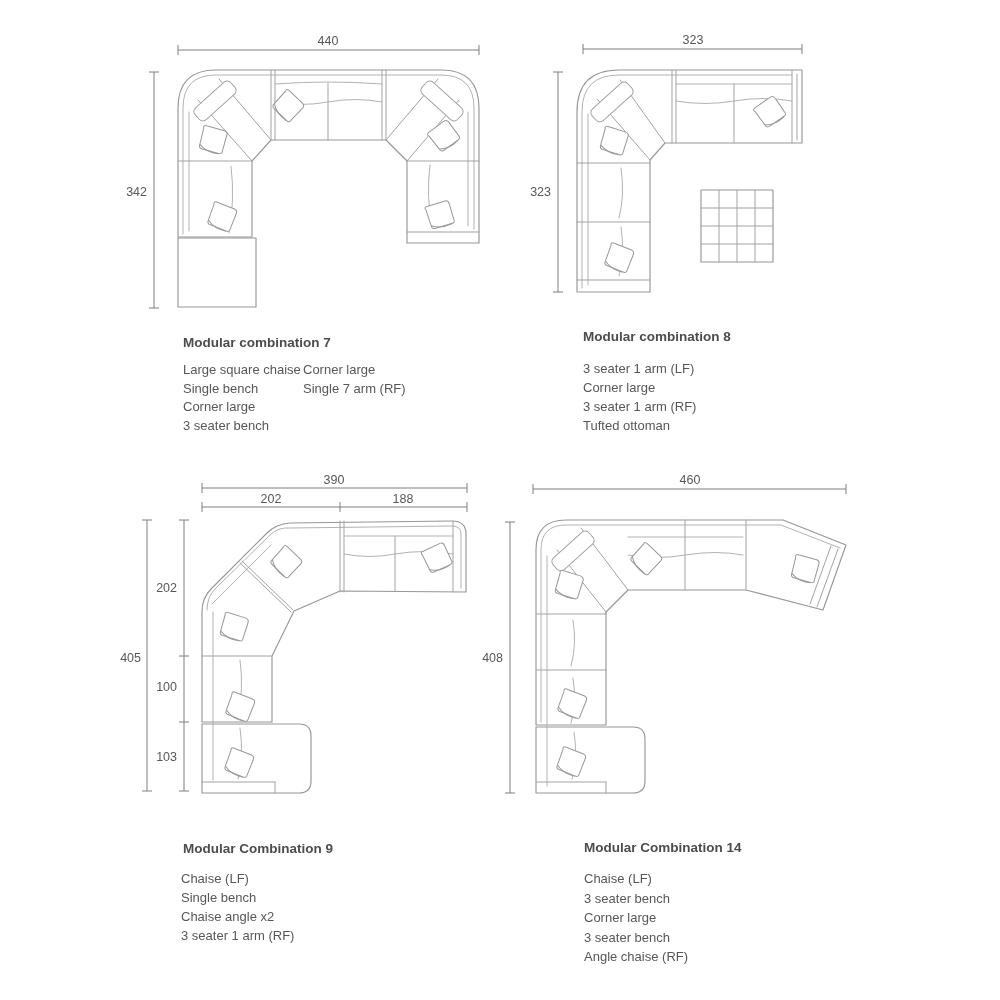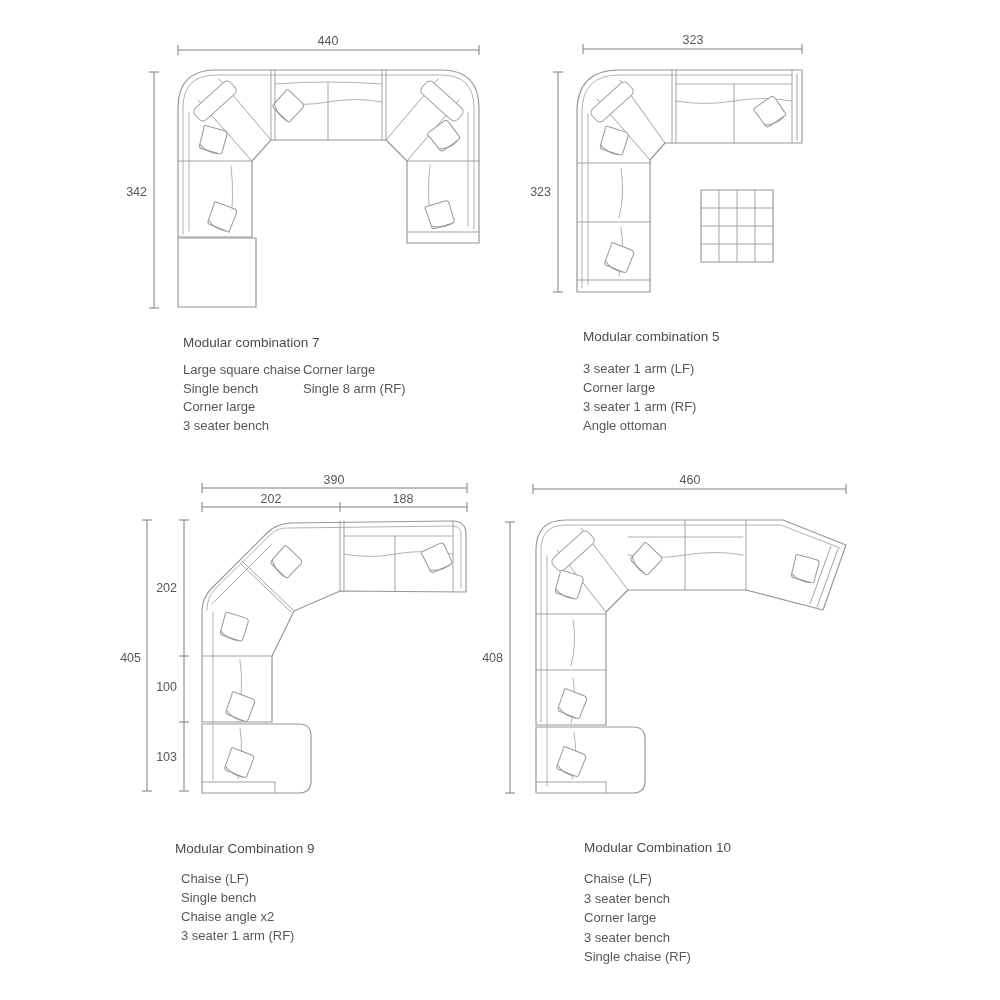--- a/index.html
+++ b/index.html
@@ -12,21 +12,21 @@
   .drawing{position:absolute;}
   svg{display:block;overflow:visible;}
   .ln{fill:none;stroke:#a3a3a6;stroke-width:1;stroke-linecap:round;stroke-linejoin:round;}
   .ln2{fill:none;stroke:#a9a9ac;stroke-width:0.9;stroke-linecap:round;stroke-linejoin:round;}
   .outline{fill:none;stroke:#97979a;stroke-width:1.15;stroke-linejoin:round;}
   .dimline{fill:none;stroke:#7f7f82;stroke-width:1;}
   .dimtext{fill:#58585b;font-size:12.5px;font-family:"Liberation Sans",sans-serif;}
   .cushion{fill:#ffffff;stroke:#a3a3a6;stroke-width:1;}
   .pillow-use{color:#98989b;}
   .title{
-    position:absolute;font-size:13.5px;color:#4c4c4f;white-space:nowrap;
+    position:absolute;font-size:13.5px;color:#4c4c4f;white-space:nowrap;font-weight:bold;
   }
   .parts{position:absolute;font-size:13px;color:#57575a;}
   .parts .part-row{height:19px;line-height:19px;white-space:nowrap;}
   .parts.lh185 .part-row{height:18.5px;line-height:18.5px;}
   .parts.lh195 .part-row{height:19.5px;line-height:19.5px;}
 </style>
 </head>
 <body>
 
 <svg width="0" height="0" style="position:absolute" aria-hidden="true">
@@ -187,39 +187,39 @@
 
 <div class="title" style="left:183px;top:335px">Modular combination 7</div>
 <div class="parts lh185" style="left:183px;top:361px">
   <div class="part-row">Large square chaise</div>
   <div class="part-row">Single bench</div>
   <div class="part-row">Corner large</div>
   <div class="part-row">3 seater bench</div>
 </div>
 <div class="parts lh185" style="left:303px;top:361px">
   <div class="part-row">Corner large</div>
-  <div class="part-row">Single 8 arm (RF)</div>
-</div>
-
-<div class="title" style="left:583px;top:329px">Modular combination 5</div>
+  <div class="part-row">Single 7 arm (RF)</div>
+</div>
+
+<div class="title" style="left:583px;top:329px">Modular combination 8</div>
 <div class="parts" style="left:583px;top:359px">
   <div class="part-row">3 seater 1 arm (LF)</div>
   <div class="part-row">Corner large</div>
   <div class="part-row">3 seater 1 arm (RF)</div>
-  <div class="part-row">Angle ottoman</div>
-</div>
-
-<div class="title" style="left:175px;top:841px">Modular Combination 9</div>
+  <div class="part-row">Tufted ottoman</div>
+</div>
+
+<div class="title" style="left:183px;top:841px">Modular Combination 9</div>
 <div class="parts" style="left:181px;top:869px">
   <div class="part-row">Chaise (LF)</div>
   <div class="part-row">Single bench</div>
   <div class="part-row">Chaise angle x2</div>
   <div class="part-row">3 seater 1 arm (RF)</div>
 </div>
 
-<div class="title" style="left:584px;top:840px">Modular Combination 10</div>
+<div class="title" style="left:584px;top:840px">Modular Combination 14</div>
 <div class="parts lh195" style="left:584px;top:869px">
   <div class="part-row">Chaise (LF)</div>
   <div class="part-row">3 seater bench</div>
   <div class="part-row">Corner large</div>
   <div class="part-row">3 seater bench</div>
-  <div class="part-row">Single chaise (RF)</div>
+  <div class="part-row">Angle chaise (RF)</div>
 </div>
 
 </body></html>

